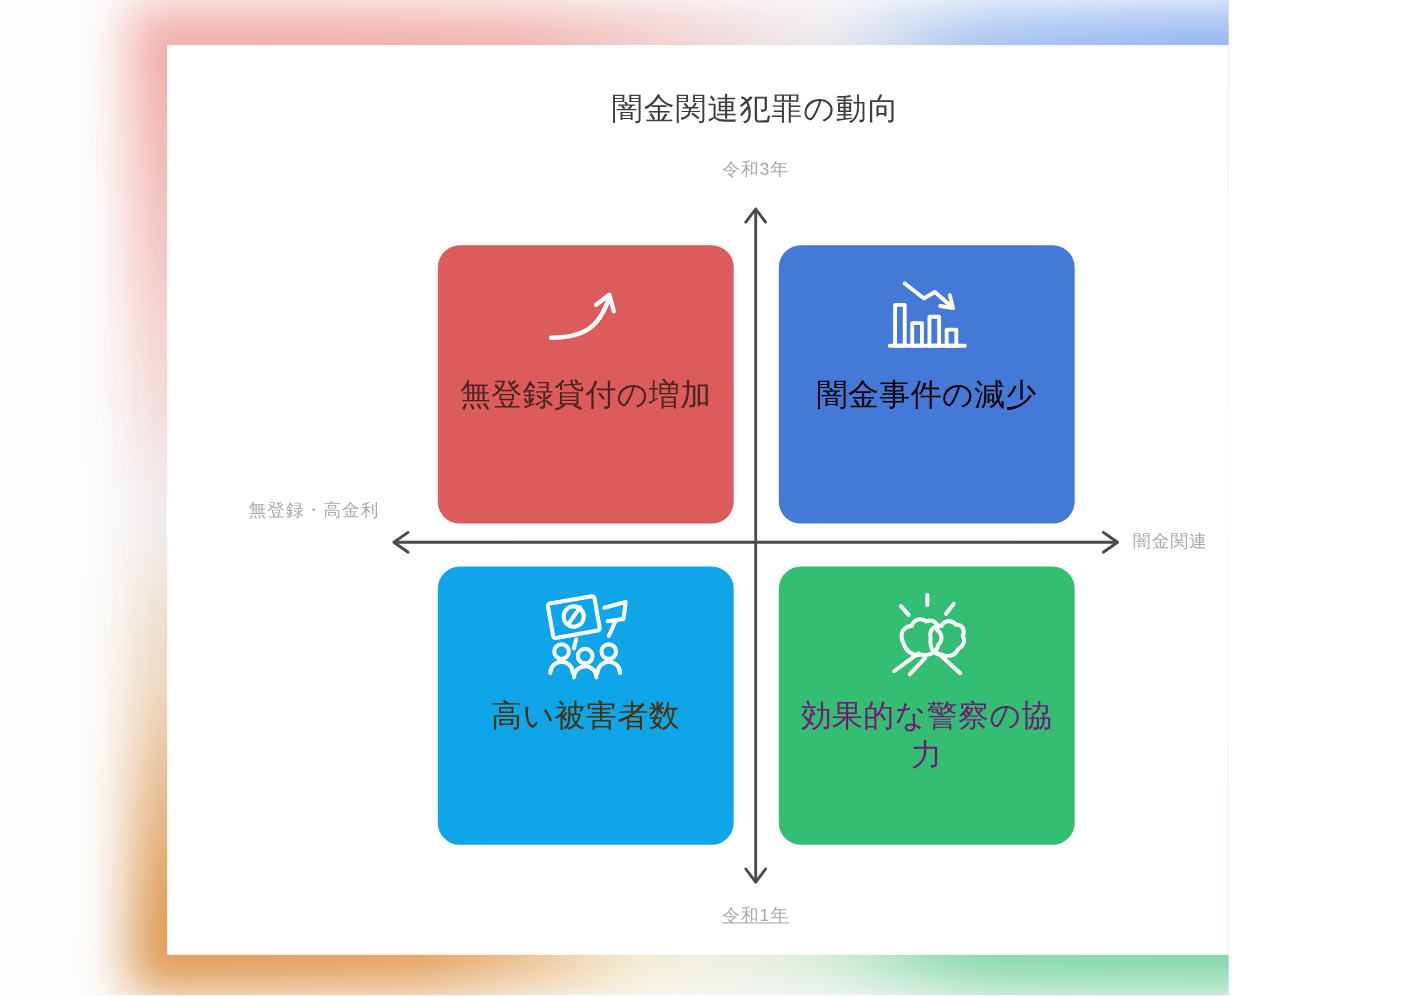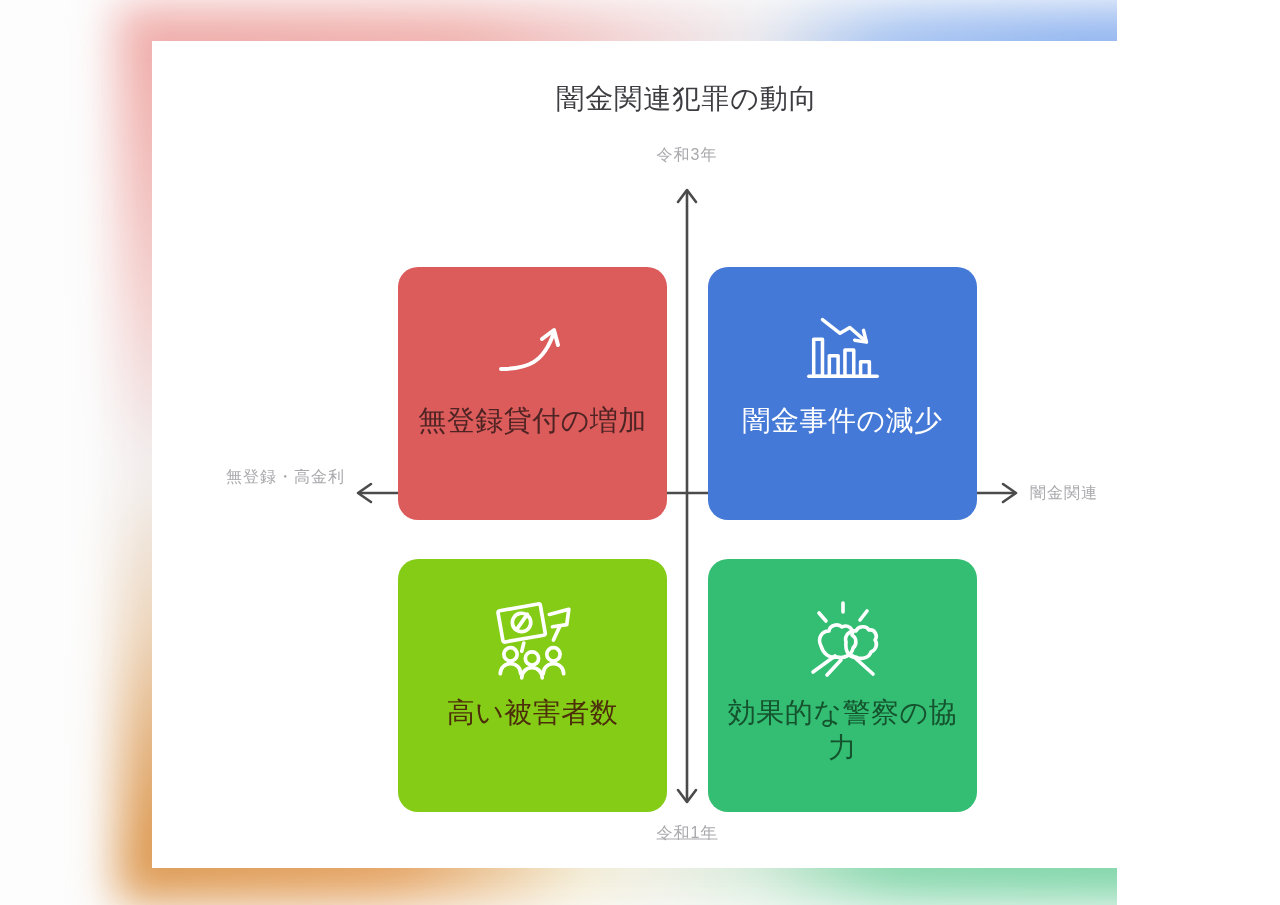--- a/index.html
+++ b/index.html
@@ -26,30 +26,29 @@
     position:absolute;left:535px;top:58px;transform:translate(-50%,-50%);
     font-size:28px;font-weight:500;color:var(--title-color,#3d3d42);
     white-space:nowrap;letter-spacing:1px;
   }
   .axis-label{
     position:absolute;font-size:16px;color:var(--axis-label-color,#a9a9ad);
     white-space:nowrap;letter-spacing:1px;
   }
   .axis-top{left:535px;top:114px;transform:translate(-50%,-50%);}
   .axis-bottom{left:535px;top:792px;transform:translate(-50%,-50%);text-decoration:underline;}
-  .axis-left{right:805px;top:436px;transform:translateY(-50%);}
+  .axis-left{right:805px;top:424px;transform:translateY(-50%);}
   .axis-right{left:878px;top:452px;transform:translateY(-50%);font-family:Liberation Serif, serif;}
   .axes-svg{position:absolute;left:0;top:0;width:998px;height:827px;pointer-events:none;}
   .axes-svg *{stroke:var(--axis-color,#4b4b4b);stroke-width:2.6;fill:none;
     stroke-linecap:round;stroke-linejoin:round;}
   .q{
     position:absolute;width:269px;height:253px;border-radius:20px;
     display:flex;flex-direction:column;align-items:center;box-sizing:border-box;
-    padding-top:40px;
-    margin-top:44px;
+    padding-top:22px;
   }
   .q-tl{left:246px;top:182px;}
   .q-tr{left:556px;top:182px;}
   .q-bl{left:246px;top:474px;}
   .q-br{left:556px;top:474px;}
   .q-icon{height:80px;display:flex;align-items:center;justify-content:center;}
   .q-icon svg{stroke:#ffffff;fill:none;stroke-width:3.6;stroke-linecap:round;stroke-linejoin:round;}
   .q-label{
     margin-top:16px;font-size:28px;font-weight:500;line-height:1.25;
     text-align:center;padding:0 16px;letter-spacing:0.5px;
@@ -96,24 +95,24 @@
         <svg width="84" height="72" viewBox="0 0 86 72" stroke-width="3.4">
           <line x1="8" y1="66" x2="78" y2="66"></line>
           <rect x="13" y="28" width="9" height="38"></rect>
           <rect x="29" y="45" width="9" height="21"></rect>
           <rect x="45" y="39" width="9" height="27"></rect>
           <rect x="61" y="51" width="9" height="15"></rect>
           <polyline points="22,8 40,22 50,16 66,30"></polyline>
           <polyline points="55,29 67,31 64,19"></polyline>
         </svg>
       </div>
-      <div class="q-label" style="color: #ffffff;">闇金事件の減少</div>
+      <div class="q-label" style="color: #000000;">闇金事件の減少</div>
     </div>
 
-    <div class="q q-bl" style="background: #84cc16; align-items: center;">
+    <div class="q q-bl" style="background: #0ea5e9; align-items: center;">
       <div class="q-icon">
         <svg width="90" height="84" viewBox="0 0 88 82" stroke-width="3.4">
           <g transform="rotate(-10 32 26)">
             <rect x="12" y="10" width="42" height="31" rx="2"></rect>
             <circle cx="33" cy="25" r="9"></circle>
             <line x1="27" y1="31" x2="40" y2="18"></line>
           </g>
           <line x1="35" y1="45" x2="33" y2="53"></line>
           <path d="M60 17 L79 12 L77 27 L63 29"></path>
           <line x1="70" y1="29" x2="64" y2="42"></line>
@@ -134,17 +133,17 @@
           <line x1="44" y1="5" x2="44" y2="14"></line>
           <line x1="20" y1="15" x2="27" y2="23"></line>
           <line x1="68" y1="13" x2="61" y2="22"></line>
           <path d="M22 48 c-4 -8 1 -15 8 -15 c1 -6 9 -8 13 -4 c6 -3 12 2 10 8 c5 3 5 10 1 13 c-1 7 -9 11 -16 9 c-8 2 -14 -4 -16 -11 z"></path>
           <path d="M47 44 c-2 -7 4 -12 10 -11 c2 -5 10 -6 13 -1 c6 -1 9 6 6 10 c3 4 1 10 -4 12 c-2 6 -10 8 -15 5 c-7 1 -11 -6 -10 -15 z"></path>
           <line x1="14" y1="74" x2="36" y2="58"></line>
           <line x1="74" y1="76" x2="54" y2="58"></line>
           <line x1="42" y1="62" x2="28" y2="77"></line>
         </svg>
       </div>
-      <div class="q-label" style="color: #14532d;">効果的な警察の協力</div>
+      <div class="q-label" style="color: #701a75;">効果的な警察の協力</div>
     </div>
 
   </div>
 </div>
 
 </body></html>

